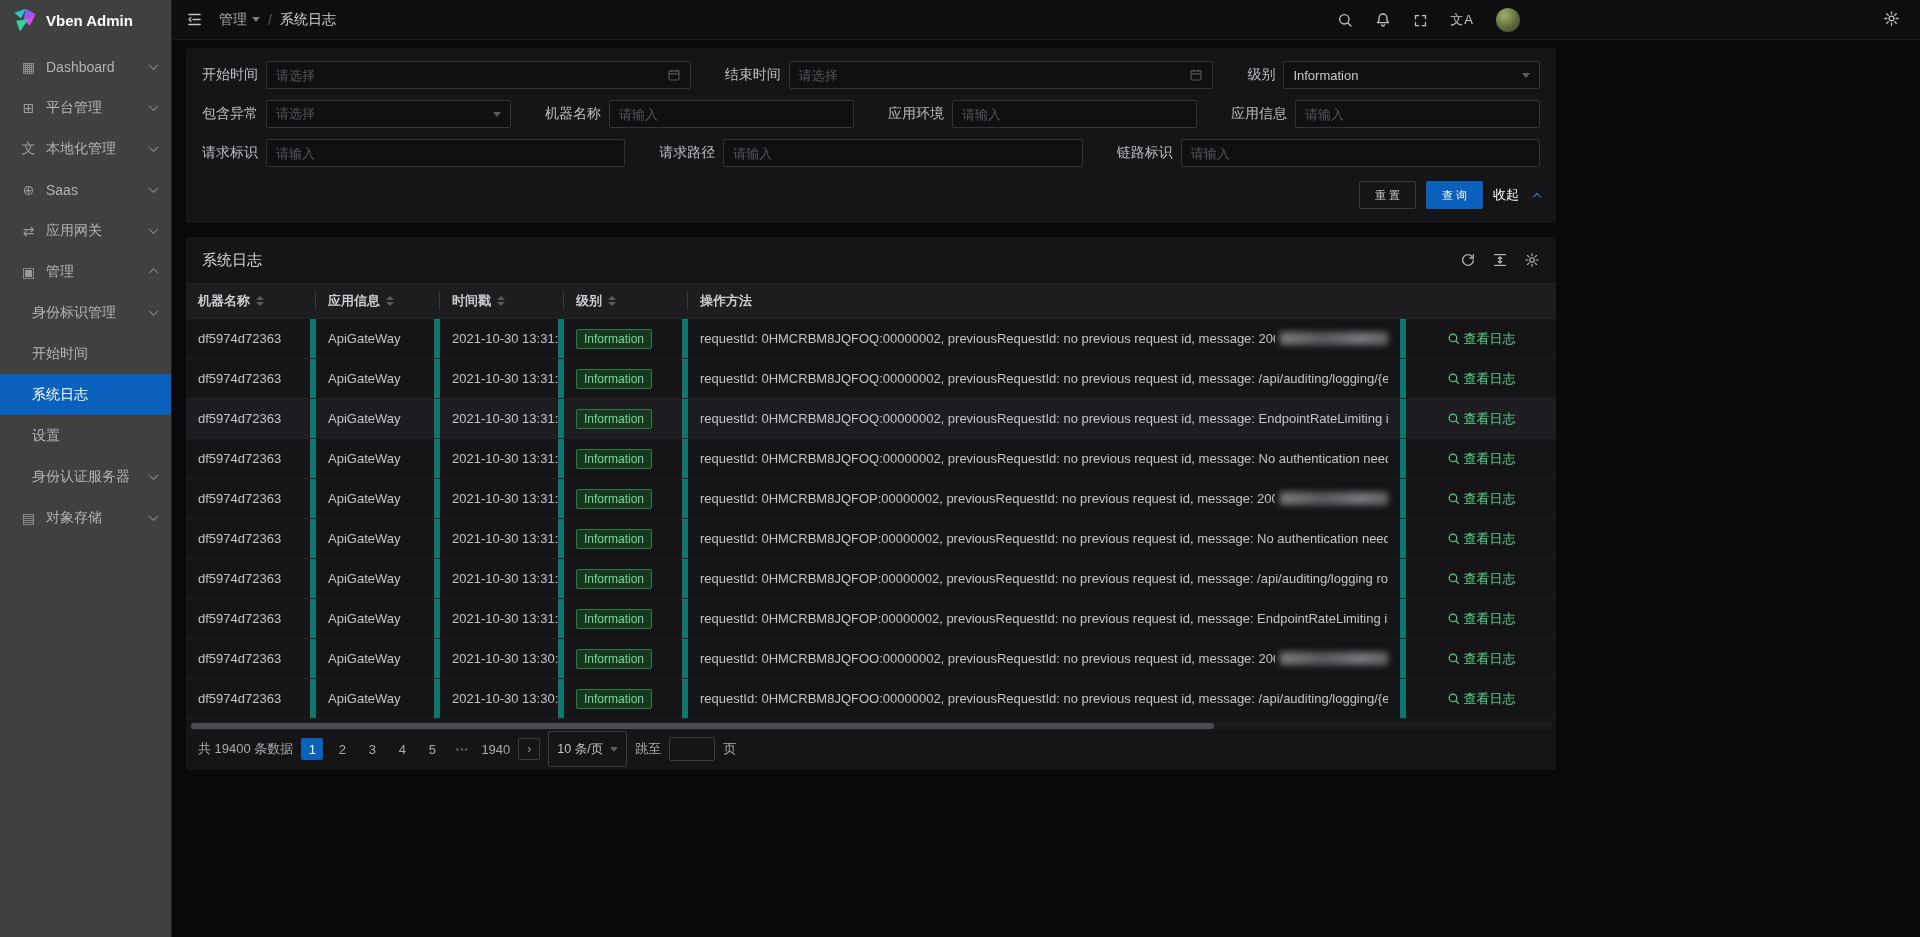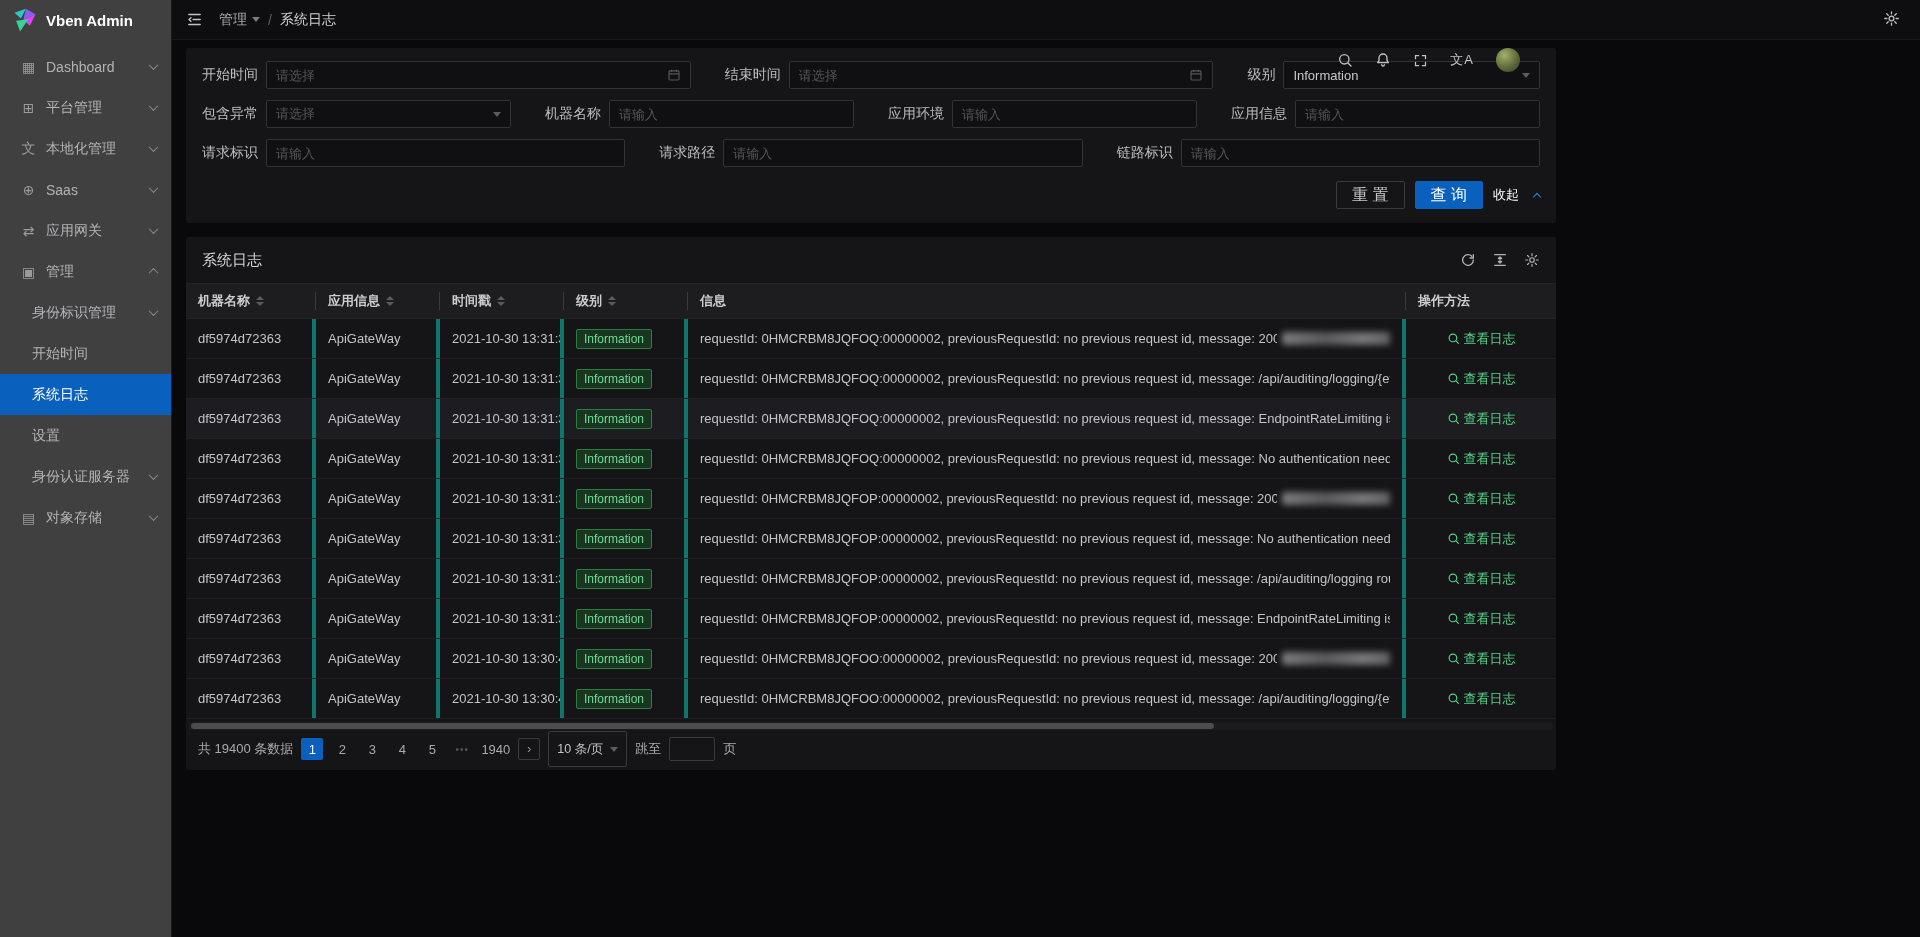--- a/index.html
+++ b/index.html
@@ -26,21 +26,21 @@
 
   
   .header { position:absolute; left:172px; right:0; top:0; height:40px; background:#0e0e10; border-bottom:1px solid #1b1b1e; display:flex; align-items:center; padding:0 14px; z-index:2; }
   .hicon { display:inline-flex; align-items:center; color:#c2c2c7; cursor:pointer; }
   .collapse-btn { margin-right:16px; }
   .breadcrumb { display:flex; align-items:center; gap:8px; font-size:14px; }
   .bc-root { color:#a9a9ae; display:flex; align-items:center; gap:5px; cursor:pointer; }
   .bc-caret { width:0; height:0; border-left:4px solid transparent; border-right:4px solid transparent; border-top:5px solid #7a7a7f; }
   .bc-sep { color:#5d5d62; }
   .bc-cur { color:#cfcfd3; }
-  .header-icons { position:absolute; right:400px; top:0; height:40px; display:flex; align-items:center; gap:22px;margin-top:40px; }
+  .header-icons { position:absolute; right:400px; top:0; height:40px; display:flex; align-items:center; gap:22px; }
   .i18n-glyph { font-size:13px; letter-spacing:1px; }
   .avatar { width:24px; height:24px; border-radius:50%; background:radial-gradient(circle at 35% 30%, #a3b06c, #5e6b3a 55%, #323c27); cursor:pointer; }
   .settings-trigger { position:absolute; right:20px; top:10px; }
 
   
   .content { position:absolute; left:186px; top:48px; width:1370px; }
   .panel { background:#151518; border-radius:2px; }
 
   
   .form-panel { padding:13px 16px 14px 16px; margin-bottom:14px; }
@@ -52,21 +52,21 @@
   .fr2 .f-item { flex:1; }
   .fr3 .f-item { flex:1; }
   .control { flex:1; height:28px; min-width:0; background:#101013; border:1px solid #323237; border-radius:2px; display:flex; align-items:center; padding:0 9px; gap:6px; }
   .control input { flex:1; min-width:0; background:transparent; border:none; outline:none; color:#c8c8cb; font-size:13px; font-family:inherit; }
   .control input::placeholder { color:#55555a; }
   .ctl-icon { color:#55555a; display:inline-flex; }
   .sel-value { flex:1; font-size:13px; color:#c8c8cb; }
   .sel-ph { flex:1; font-size:13px; color:#55555a; }
   .caret-dn { width:0; height:0; border-left:4px solid transparent; border-right:4px solid transparent; border-top:5px solid #5c5c61; }
   .f-actions { display:flex; justify-content:flex-end; align-items:center; gap:10px; margin-top:14px; }
-  .btn { height:28px; padding:0 15px; border-radius:2px; font-size:16px; display:inline-flex; align-items:center; cursor:pointer; font-family:inherit; }
+  .btn { height:28px; padding:0 15px; border-radius:2px; font-size:11px; display:inline-flex; align-items:center; cursor:pointer; font-family:inherit; }
   .btn-reset { background:transparent; border:1px solid #3a3a3f; color:#c8c8cb; }
   .btn-primary { background:#0960bd; border:1px solid #0960bd; color:#ffffff; }
   .link-collapse { color:#ffffff; font-size:13px; display:inline-flex; align-items:center; gap:15px; cursor:pointer; }
   .chev-up-mini { width:6px; height:6px; border-right:1.4px solid #2b85e4; border-bottom:1.4px solid #2b85e4; transform:rotate(-135deg); margin-top:3px; }
 
   
   .table-panel { padding-bottom:4px; }
   .tbl-title-row { height:46px; display:flex; align-items:center; padding:0 16px; }
   .tbl-title { font-size:15px; color:#d6d6da; }
   .tbl-tools { margin-left:auto; display:flex; align-items:center; gap:16px; color:#b0b0b5; }
@@ -75,21 +75,21 @@
   .thead { display:flex; height:36px; background:#1d1d20; border-top:1px solid #242428; border-bottom:1px solid #242428; align-items:center; color:#cdcdd1; font-size:13px; font-weight:bold; }
   .th { height:100%; padding:0 12px; display:flex; align-items:center; position:relative; }
   .th:not(:last-child)::after { content:""; position:absolute; right:0; top:50%; transform:translateY(-50%); width:1px; height:18px; background:#3a3a3f; }
   .sorter { display:inline-flex; flex-direction:column; gap:2px; margin-left:6px; }
   .sorter i { width:0; height:0; border-left:4px solid transparent; border-right:4px solid transparent; }
   .sorter .up { border-bottom:4px solid #5a5a5f; }
   .sorter .dn { border-top:4px solid #5a5a5f; }
 
   .tr { display:flex; height:40px; align-items:stretch; border-bottom:1px solid #202024; font-size:13px; color:#c4c4c8; }
   .tr.hover { background:#1d1d21; }
-  .td { padding:0 12px; display:flex; align-items:center; border-right:4px solid #0f766e; overflow:hidden; white-space:nowrap; }
+  .td { padding:0 12px; display:flex; align-items:center; border-right:6px solid #0f766e; overflow:hidden; white-space:nowrap; }
   .c0 { width:130px; flex:none; }
   .c1 { width:124px; flex:none; }
   .c2 { width:124px; flex:none; }
   .c3 { width:124px; flex:none; }
   .c4 { flex:1; min-width:0; }
   .c5 { width:150px; flex:none; justify-content:center; border-right:none; }
   .th.c5 { justify-content:flex-start; }
   .badge { background:#17351f; border:1px solid #2e7d40; color:#6fdc96; font-size:12px; line-height:18px; padding:0 7px; border-radius:2px; }
   .msg { overflow:hidden; white-space:nowrap; }
   .redact { display:none; width:108px; height:13px; flex:none; margin-left:5px; border-radius:2px; background:linear-gradient(90deg,#8e8e8e,#66666a 40%,#8a8a8e 75%,#707074); filter:blur(3px); opacity:.85; }
@@ -382,23 +382,20 @@
             <i class="dn"></i>
           </span>
       </div>
       <div class="th c3">
         <span>级别</span>
         <span class="sorter">
             <i class="up"></i>
             <i class="dn"></i>
           </span>
       </div>
-      <div class="th c4">
-        <span>信息</span>
-      </div>
       <div class="th c5">
         <span>操作方法</span>
       </div>
     </div>
 
     <div class="tbody">
 
         <div class="tr redacted">
           <div class="td c0">df5974d72363</div>
           <div class="td c1">ApiGateWay</div>

